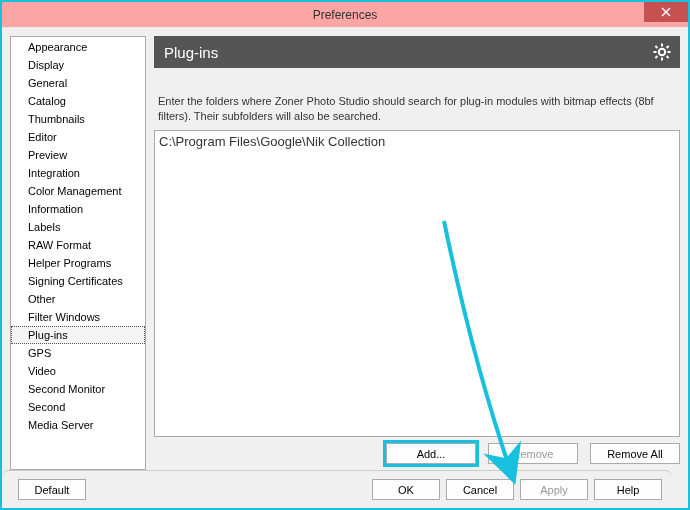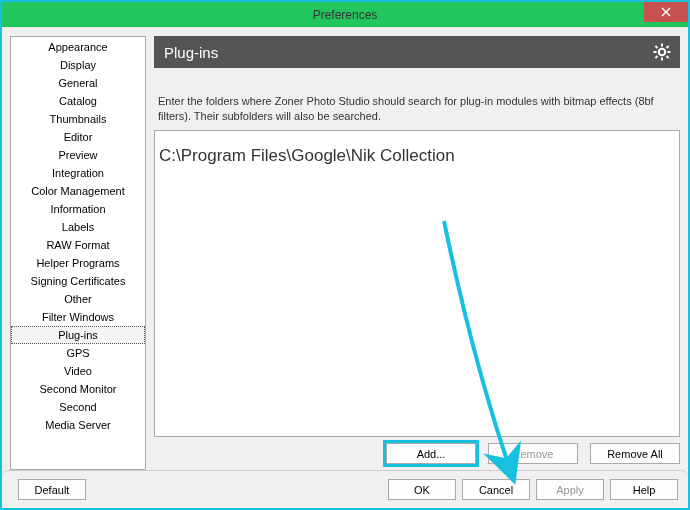--- a/index.html
+++ b/index.html
@@ -14,21 +14,21 @@
   }
   .window {
     width: 690px;
     height: 510px;
     border: 2px solid #17c0df;
     background: #f0f0f0;
     position: relative;
   }
   .titlebar {
     height: 26px;
-    background: #22c55e;
+    background: #fca5a5;
     display: flex;
     align-items: center;
     justify-content: center;
     position: relative;
     border-bottom: 1px solid #e8e8e8;
   }
   .titlebar .title {
     font-size: 12px;
     color: #333;
   }
@@ -57,26 +57,25 @@
     gap: 8px;
   }
   .sidebar {
     width: 136px;
     background: #fff;
     border: 1px solid #aaa;
     overflow-y: auto;
     padding: 1px 0;
   }
   .sidebar-item {
-    padding: 1px 4px;
+    padding: 1px 16px;
     cursor: pointer;
     color: #000;
     line-height: 14px;
     border: 1px dotted transparent;
-    text-align: center;
   }
   .sidebar-item.selected {
     border: 1px dotted #555;
     background: #f5f5f5;
   }
   .main {
     flex: 1;
     display: flex;
     flex-direction: column;
     position: relative;
@@ -108,25 +107,24 @@
   }
   .folder-list {
     flex: 1;
     background: #fff;
     border: 1px solid #aaa;
     padding: 2px 4px;
     overflow: auto;
     position: relative;
   }
   .folder-row {
-    font-size: 17px;
+    font-size: 13px;
     color: #333;
     padding: 1px 0;
     cursor: default;
-    margin-top: 12px;
   }
   .folder-buttons {
     display: flex;
     justify-content: flex-end;
     gap: 12px;
     padding: 6px 0 6px 0;
   }
   .btn {
     height: 21px;
     min-width: 90px;
@@ -144,21 +142,21 @@
     color: #9a9a9a;
     cursor: default;
   }
   .btn.highlight {
     outline: 3px solid #17c0df;
     outline-offset: 0;
   }
   .bottom-bar {
     position: absolute;
     left: 0;
-    right: 0;
+    right: 16px;
     bottom: 0;
     height: 38px;
     border-top: 1px solid #ccc;
     background: #f0f0f0;
     display: flex;
     align-items: center;
     padding: 0 10px;
     border-radius: 7px;
   }
   .bottom-bar .spacer { flex: 1; }

